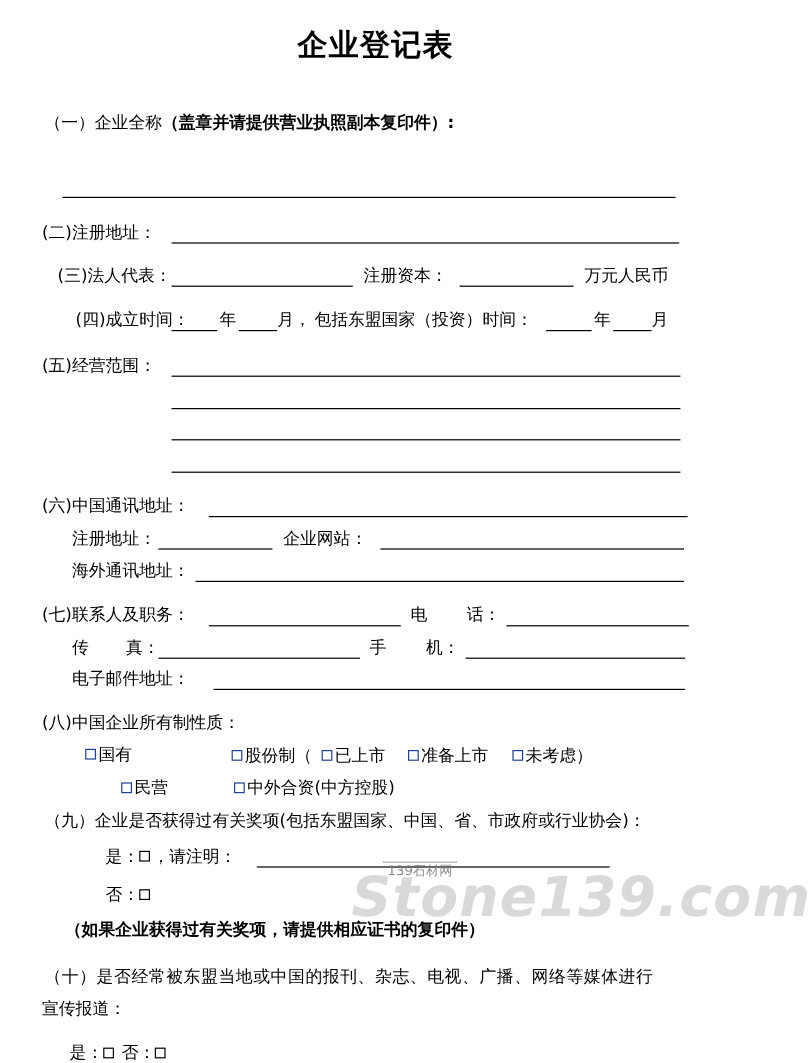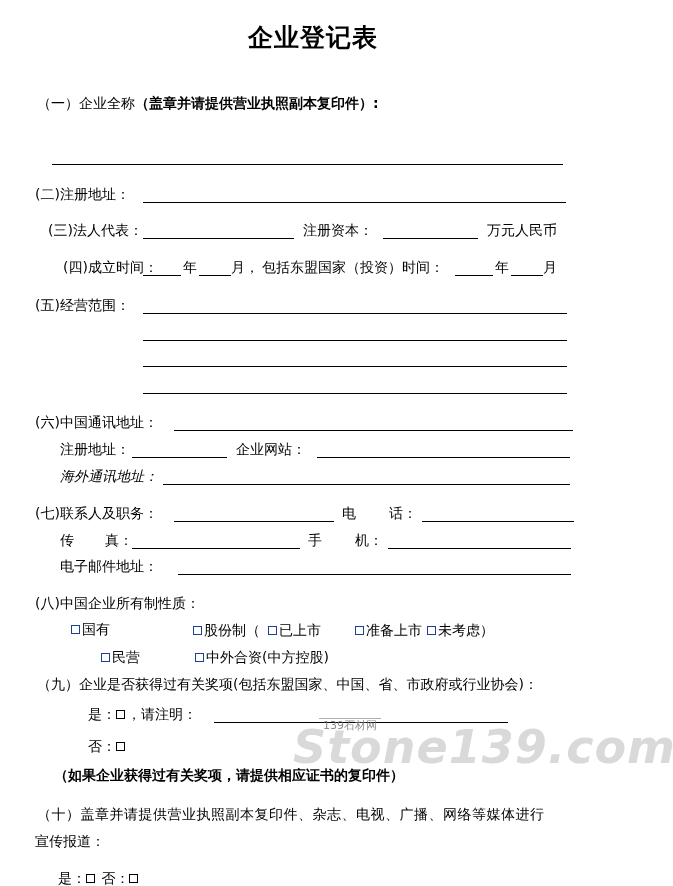--- a/index.html
+++ b/index.html
@@ -87,21 +87,21 @@
 <div class="abs" style="left:35px; top:414px;">
   <span>(六)</span><span>中国通讯地址：</span>
 </div>
 <div class="line" style="left:174px; width:399px; top:430px;"></div>
 
 <div class="abs" style="left:60px; top:441px;">注册地址：</div>
 <div class="line" style="left:132px; width:95px; top:457px;"></div>
 <div class="abs" style="left:236px; top:441px;">企业网站：</div>
 <div class="line" style="left:317px; width:253px; top:457px;"></div>
 
-<div class="abs" style="left:60px; top:468px;font-style:italic;">海外通讯地址：</div>
+<div class="abs" style="left:60px; top:468px;">海外通讯地址：</div>
 <div class="line" style="left:163px; width:407px; top:484px;"></div>
 
 <div class="abs" style="left:35px; top:505px;">
   <span>(七)</span><span>联系人及职务：</span>
 </div>
 <div class="line" style="left:174px; width:160px; top:521px;"></div>
 <div class="abs" style="left:342px; top:505px;">电</div>
 <div class="abs" style="left:389px; top:505px;">话：</div>
 <div class="line" style="left:422px; width:152px; top:521px;"></div>
 
@@ -121,21 +121,21 @@
 
 <div class="abs" style="left:71px; top:622px;font-family:Liberation Serif, serif;">
   <span class="cb cb-blue"></span><span>国有</span>
 </div>
 <div class="abs" style="left:193px; top:622px;">
   <span class="cb cb-blue"></span><span>股份制（</span>
 </div>
 <div class="abs" style="left:268px; top:622px;">
   <span class="cb cb-blue"></span><span>已上市</span>
 </div>
-<div class="abs" style="left:355px; top:622px;">
+<div class="abs" style="left:340px; top:622px;">
   <span class="cb cb-blue"></span><span>准备上市</span>
 </div>
 <div class="abs" style="left:427px; top:622px;">
   <span class="cb cb-blue"></span><span>未考虑）</span>
 </div>
 
 <div class="abs" style="left:71px; top:649px;margin-left:30px;">
   <span class="cb cb-blue"></span><span>民营</span>
 </div>
 <div class="abs" style="left:195px; top:649px;">
@@ -148,21 +148,21 @@
   <span>是：</span><span class="cb"></span><span>，请注明：</span>
 </div>
 <div class="line" style="left:214px; width:294px; top:722px;"></div>
 
 <div class="abs" style="left:88px; top:738px;">
   <span>否：</span><span class="cb"></span>
 </div>
 
 <div class="abs bold" style="left:54px; top:767px;">（如果企业获得过有关奖项，请提供相应证书的复印件）</div>
 
-<div class="abs spaced" style="left:37px; top:806px;">（十）盖章并请提供营业执照副本复印件、杂志、电视、广播、网络等媒体进行</div>
+<div class="abs spaced" style="left:37px; top:806px;">（十）是否经常被东盟当地或中国的报刊、杂志、电视、广播、网络等媒体进行</div>
 <div class="abs" style="left:35px; top:833px;">宣传报道：</div>
 
 <div class="abs" style="left:58px; top:870px;">
   <span>是：</span><span class="cb"></span>
   <span>否：</span><span class="cb"></span>
 </div>
 
 <div class="watermark">
   <div class="wm-big">Stone139.com</div>
   <div class="wm-small">139石材网</div>

